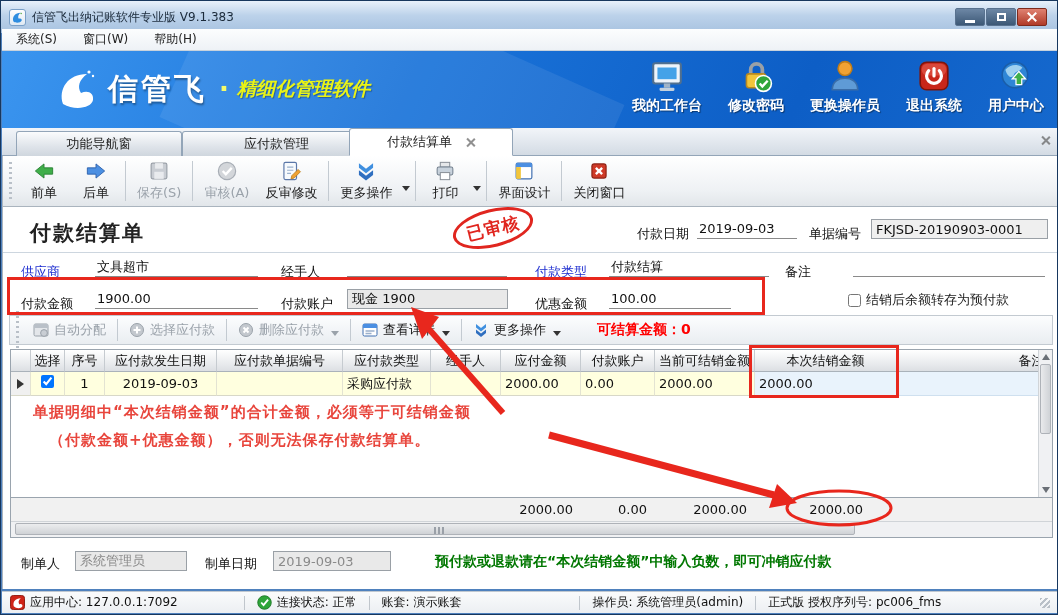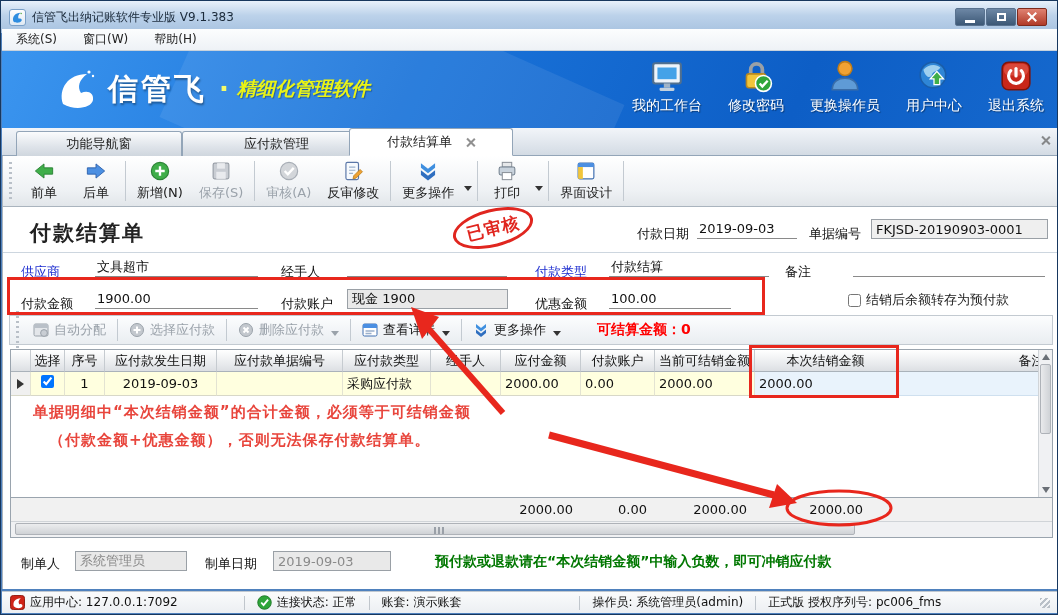--- a/index.html
+++ b/index.html
@@ -32,21 +32,21 @@
     background:linear-gradient(115deg,#3b95ef 0%,#1a73d9 40%,#0d5ec6 75%,#1568cd 100%); overflow:hidden; }
   .banner::before { content:""; position:absolute; left:180px; top:-40px; width:420px; height:200px;
     background:rgba(255,255,255,.08); transform:rotate(24deg); }
   .logo { position:absolute; left:52px; top:16px; display:flex; align-items:center; }
   .logo-text { color:#fff; font-size:30px; font-weight:bold; letter-spacing:3px; margin-left:10px; text-shadow:1px 2px 2px rgba(0,0,0,.35); }
   .logo-sep { color:#f5fa6a; font-size:26px; margin:0 8px 0 12px; font-weight:bold; }
   .logo-slogan { color:#e9f316; font-size:19px; font-weight:bold; font-style:italic; text-shadow:1px 1px 1px rgba(0,0,0,.3); }
   .banner-buttons { position:absolute; right:14px; top:8px; display:flex; gap:26px; }
   .bbtn { display:flex; flex-direction:column; align-items:center; gap:4px; cursor:pointer; }
   .bbtn svg { width:34px; height:34px; }
-  .bbtn span { color:#fff; font-size:14px; font-weight:normal; text-shadow:1px 1px 1px rgba(0,0,0,.45); white-space:nowrap; }
+  .bbtn span { color:#fff; font-size:14px; font-weight:bold; text-shadow:1px 1px 1px rgba(0,0,0,.45); white-space:nowrap; }
 
   
   .tabstrip { position:absolute; left:1px; top:127px; width:1056px; height:28px;
     background:linear-gradient(#f2f5f9,#d3dbe4); border-bottom:1px solid #93a5b8; }
   .tab { position:absolute; top:3px; height:25px; display:flex; align-items:center; justify-content:center;
     font-size:13px; color:#222; background:linear-gradient(#fbfcfd,#dfe4ea 60%,#cfd6de);
     border:1px solid #93a5b8; border-bottom:none; border-radius:3px 3px 0 0; }
   .tab.active { background:#fff; top:0; height:28px; font-weight:normal; z-index:2;
     border-bottom:1px solid #fff; }
   .tab-x { position:relative; width:9px; height:9px; margin-left:14px; opacity:.65; }
@@ -206,35 +206,35 @@
       </div>
       <div class="bbtn">
         <svg viewBox="0 0 32 32">
           <circle cx="16" cy="9" r="6.5" fill="#f0a233" stroke="#c07c18" stroke-width="1.5"></circle>
           <path d="M4 29 c0-8 6-11 12-11 s12 3 12 11z" fill="#5f9bd6" stroke="#3a6da8" stroke-width="1.5"></path>
         </svg>
           <span>更换操作员</span>
       </div>
       <div class="bbtn">
         <svg viewBox="0 0 32 32">
-          <circle cx="15" cy="15" r="12" fill="#2f86d6" stroke="#1a5da8" stroke-width="1.5"></circle>
-          <path d="M6 10 c4-5 12-6 16-2 c-2 4-7 3-8 7 c-1 3-6 3-8-5z" fill="#9fd0ef"></path>
-          <path d="M20 28 v-6 h-4 l7-8 7 8 h-4 v6z" fill="#3fae49" stroke="#fff" stroke-width="1.3" transform="translate(-2,-1) scale(0.9)"></path>
-        </svg>
-          <span>用户中心</span>
-      </div>
-      <div class="bbtn">
-        <svg viewBox="0 0 32 32">
           <rect x="3" y="3" width="26" height="26" rx="6" fill="#c8271a" stroke="#7e150c" stroke-width="1.5"></rect>
           <rect x="4.5" y="4.5" width="23" height="11" rx="5" fill="#e25a4b" opacity=".65"></rect>
           <path d="M16 9 v7" stroke="#fff" stroke-width="3" stroke-linecap="round"></path>
           <path d="M11 11 a7 7 0 1 0 10 0" fill="none" stroke="#fff" stroke-width="3" stroke-linecap="round"></path>
         </svg>
           <span>退出系统</span>
       </div>
+      <div class="bbtn">
+        <svg viewBox="0 0 32 32">
+          <circle cx="15" cy="15" r="12" fill="#2f86d6" stroke="#1a5da8" stroke-width="1.5"></circle>
+          <path d="M6 10 c4-5 12-6 16-2 c-2 4-7 3-8 7 c-1 3-6 3-8-5z" fill="#9fd0ef"></path>
+          <path d="M20 28 v-6 h-4 l7-8 7 8 h-4 v6z" fill="#3fae49" stroke="#fff" stroke-width="1.3" transform="translate(-2,-1) scale(0.9)"></path>
+        </svg>
+          <span>用户中心</span>
+      </div>
     </div>
   </div>
 
   <div class="tabstrip">
     <div class="tab" style="left:14px; width:166px;">
       <span>功能导航窗</span>
     </div>
     <div class="tab" style="left:180px; width:189px;">
       <span>应付款管理</span>
     </div>
@@ -253,27 +253,20 @@
         </svg>
       <span>前单</span>
     </div>
     <div class="tbtn">
       <svg viewBox="0 0 28 28">
           <path d="M25 14 L14 5 v5 H3 v8 h11 v5 z" fill="#4b8fe2" stroke="#2f63ad" stroke-width="1.2"></path>
         </svg>
       <span>后单</span>
     </div>
     <div class="tsep"></div>
-    <div class="tbtn">
-      <svg viewBox="0 0 28 28">
-          <circle cx="14" cy="14" r="11" fill="#3fae49" stroke="#2c8336" stroke-width="1.5"></circle>
-          <path d="M14 8 v12 M8 14 h12" stroke="#fff" stroke-width="3"></path>
-        </svg>
-      <span>新增(N)</span>
-    </div>
     <div class="tbtn disabled">
       <svg viewBox="0 0 28 28">
           <rect x="4" y="4" width="20" height="20" rx="2" fill="#c9cdd3" stroke="#9aa0a8" stroke-width="1.5"></rect>
           <rect x="9" y="4" width="10" height="7" fill="#e9ebee"></rect>
           <rect x="8" y="15" width="12" height="9" fill="#e9ebee"></rect>
         </svg>
       <span>保存(S)</span>
     </div>
     <div class="tsep"></div>
     <div class="tbtn disabled">
@@ -317,20 +310,27 @@
     <div class="tsep"></div>
     <div class="tbtn">
       <svg viewBox="0 0 28 28">
           <rect x="4" y="4" width="20" height="20" rx="2" fill="#fff" stroke="#3f6fb0" stroke-width="1.5"></rect>
           <rect x="4" y="4" width="20" height="5" fill="#4b8fe2"></rect>
           <rect x="4" y="9" width="6" height="15" fill="#f2c53a"></rect>
         </svg>
       <span>界面设计</span>
     </div>
     <div class="tsep"></div>
+    <div class="tbtn">
+      <svg viewBox="0 0 28 28">
+          <rect x="5" y="5" width="18" height="18" rx="3" fill="#cf3a28" stroke="#8e2113" stroke-width="1.5"></rect>
+          <path d="M10 10 l8 8 M18 10 l-8 8" stroke="#fff" stroke-width="3"></path>
+        </svg>
+      <span>关闭窗口</span>
+    </div>
   </div>
 
   <div class="content">
     <div class="doc-title">付款结算单</div>
     <div class="stamp">已审核</div>
 
     <span class="flabel" style="left:634px; top:18px;">付款日期</span>
     <input class="ufield" style="left: 694px; top: 12px; width: 100px;" value="2019-09-03">
     <span class="flabel" style="left:806px; top:18px;">单据编号</span>
     <input class="boxfield" style="left: 868px; top: 12px; width: 177px; background: rgb(239, 239, 239);" value="FKJSD-20190903-0001">

